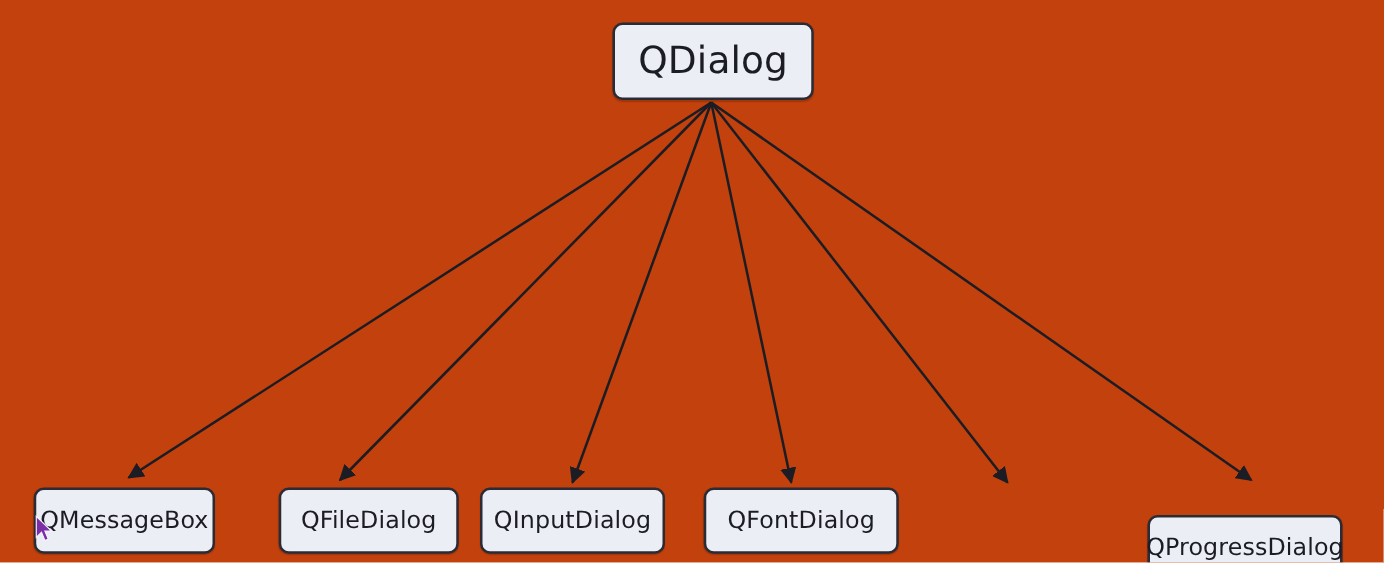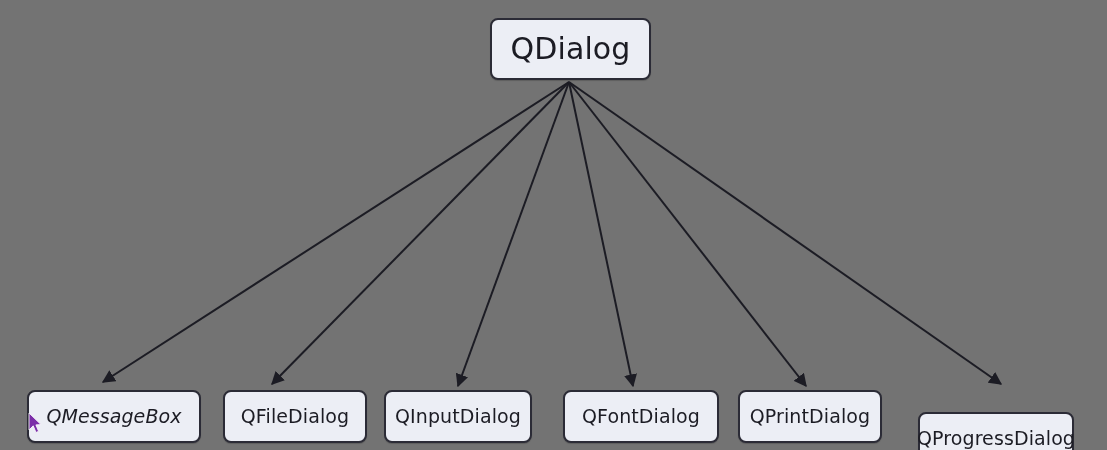--- a/index.html
+++ b/index.html
@@ -4,21 +4,21 @@
 <style>
   html, body {
     margin: 0;
     padding: 0;
     background: #ffffff;
   }
   #stage {
     position: relative;
     width: 1107px;
     height: 450px;
-    background: #737373;
+    background: #c2410c;
     overflow: hidden;
     font-family: "DejaVu Sans", sans-serif;
   }
   #edge-layer {
     position: absolute;
     left: 0;
     top: 0;
     width: 1107px;
     height: 450px;
     pointer-events: none;
@@ -45,21 +45,21 @@
     left: 490px;
     top: 18px;
     width: 161px;
     height: 62px;
     font-size: 30px;
   }
   .node-child {
     height: 53px;
     font-size: 19px;
   }
-  #node-qmessagebox   { left: 27px;  top: 390px; width: 174px; font-style: italic; }
+  #node-qmessagebox   { left: 27px;  top: 390px; width: 145px; }
   #node-qfiledialog   { left: 199px; top: 390px; width: 144px; margin-left: 24px; }
   #node-qinputdialog  { left: 384px; top: 390px; width: 148px; }
   #node-qfontdialog   { left: 563px; top: 390px; width: 156px; }
   #node-qprintdialog  { left: 738px; top: 390px; width: 144px; }
   #node-qprogressdialog { left: 918px; top: 412px; width: 156px; }
 
   #cursor {
     position: absolute;
     left: 27px;
     top: 412px;
@@ -102,23 +102,20 @@
   </div>
 
   <div class="node node-child" id="node-qinputdialog">
     <span class="node-label">QInputDialog</span>
   </div>
 
   <div class="node node-child" id="node-qfontdialog">
     <span class="node-label">QFontDialog</span>
   </div>
 
-  <div class="node node-child" id="node-qprintdialog">
-    <span class="node-label">QPrintDialog</span>
-  </div>
 
   <div class="node node-child" id="node-qprogressdialog">
     <span class="node-label">QProgressDialog</span>
   </div>
 
   <svg id="cursor" viewBox="0 0 16 24" xmlns="http://www.w3.org/2000/svg" style="left: 27px; top: 412px;">
     <path d="M 2 1 L 2 18 L 6.2 13.8 L 9 20.5 L 11.6 19.3 L 8.9 12.9 L 14 12.6 Z" fill="#7b2ea8" stroke="#f7f5fa" stroke-width="0.9"></path>
   </svg>
 
 </div>

